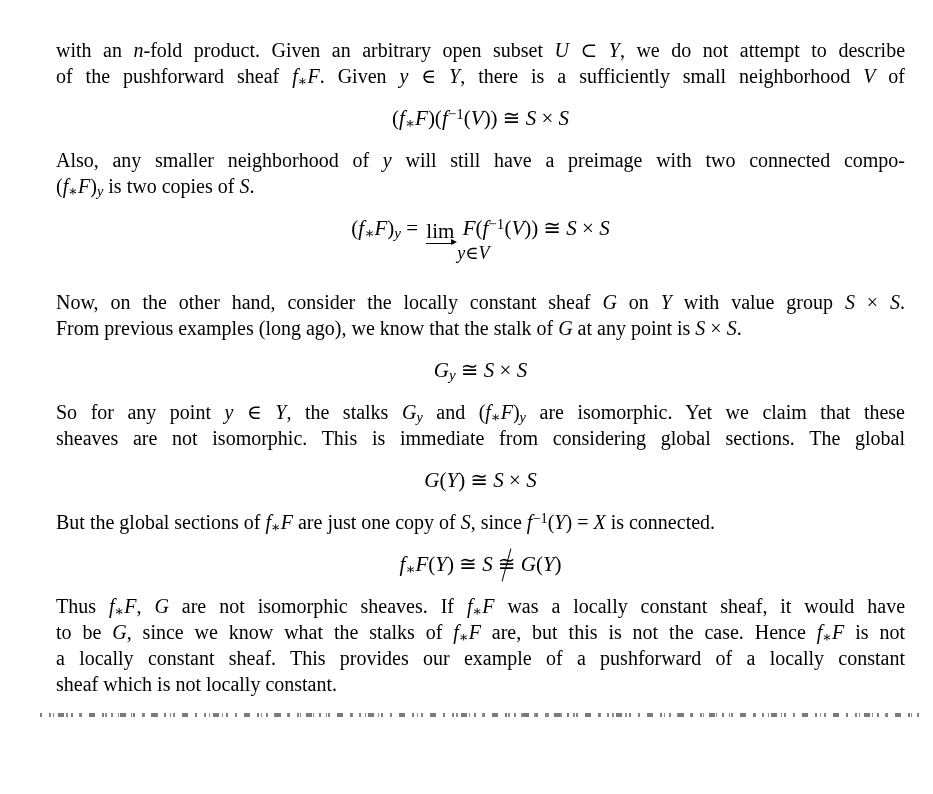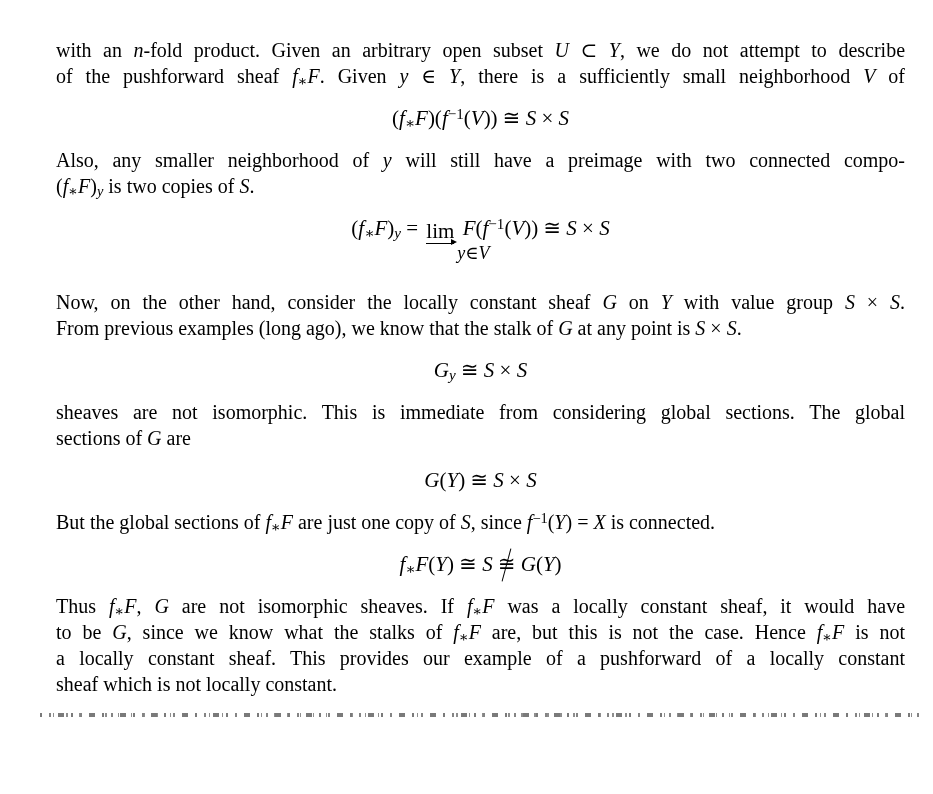--- a/index.html
+++ b/index.html
@@ -70,22 +70,22 @@
       <div class="line">Also, any smaller neighborhood of <span class="math"><i>y</i></span> will still have a preimage with two connected compo-</div>
       <div class="line last"><span class="math">(<i>f</i><sub>∗</sub><span class="cal">F</span>)<sub><i>y</i></sub></span> is two copies of <span class="math"><i>S</i></span>.</div>
     </div>
     <div class="display has-under"><span class="math">(<i>f</i><sub>∗</sub><span class="cal">F</span>)<sub><i>y</i></sub> = <span class="varinjlim"><span class="lim-word">lim</span><span class="lim-arrow"></span><span class="lim-under"><i>y</i>∈<i>V</i></span></span> <span class="cal">F</span>(<i>f</i><sup>−1</sup>(<i>V</i>)) ≅ <i>S</i> × <i>S</i></span></div>
     <div class="para">
       <div class="line">Now, on the other hand, consider the locally constant sheaf <span class="math"><span class="cal">G</span></span> on <span class="math"><i>Y</i></span> with value group <span class="math"><i>S</i> × <i>S</i></span>.</div>
       <div class="line last">From previous examples (long ago), we know that the stalk of <span class="math"><span class="cal">G</span></span> at any point is <span class="math"><i>S</i> × <i>S</i></span>.</div>
     </div>
     <div class="display"><span class="math"><span class="cal">G</span><sub><i>y</i></sub> ≅ <i>S</i> × <i>S</i></span></div>
     <div class="para">
+      <div class="line">So for any point <span class="math"><i>y</i> ∈ <i>Y</i></span>, the stalks <span class="math"><span class="cal">G</span><sub><i>y</i></sub></span> and <span class="math">(<i>f</i><sub>∗</sub><span class="cal">F</span>)<sub><i>y</i></sub></span> are isomorphic. Yet we claim that these</div>
       <div class="line">sheaves are not isomorphic. This is immediate from considering global sections. The global</div>
-      <div class="line last">sections of <span class="math"><span class="cal">G</span></span> are</div>
     </div>
     <div class="display"><span class="math"><span class="cal">G</span>(<i>Y</i>) ≅ <i>S</i> × <i>S</i></span></div>
     <div class="para">
       <div class="line last">But the global sections of <span class="math"><i>f</i><sub>∗</sub><span class="cal">F</span></span> are just one copy of <span class="math"><i>S</i></span>, since <span class="math"><i>f</i><sup>−1</sup>(<i>Y</i>) = <i>X</i></span> is connected.</div>
     </div>
     <div class="display"><span class="math"><i>f</i><sub>∗</sub><span class="cal">F</span>(<i>Y</i>) ≅ <i>S</i> <span class="ncong">≅</span> <span class="cal">G</span>(<i>Y</i>)</span></div>
     <div class="para">
       <div class="line">Thus <span class="math"><i>f</i><sub>∗</sub><span class="cal">F</span>, <span class="cal">G</span></span> are not isomorphic sheaves. If <span class="math"><i>f</i><sub>∗</sub><span class="cal">F</span></span> was a locally constant sheaf, it would have</div>
       <div class="line">to be <span class="math"><span class="cal">G</span></span>, since we know what the stalks of <span class="math"><i>f</i><sub>∗</sub><span class="cal">F</span></span> are, but this is not the case. Hence <span class="math"><i>f</i><sub>∗</sub><span class="cal">F</span></span> is not</div>
       <div class="line">a locally constant sheaf. This provides our example of a pushforward of a locally constant</div>

